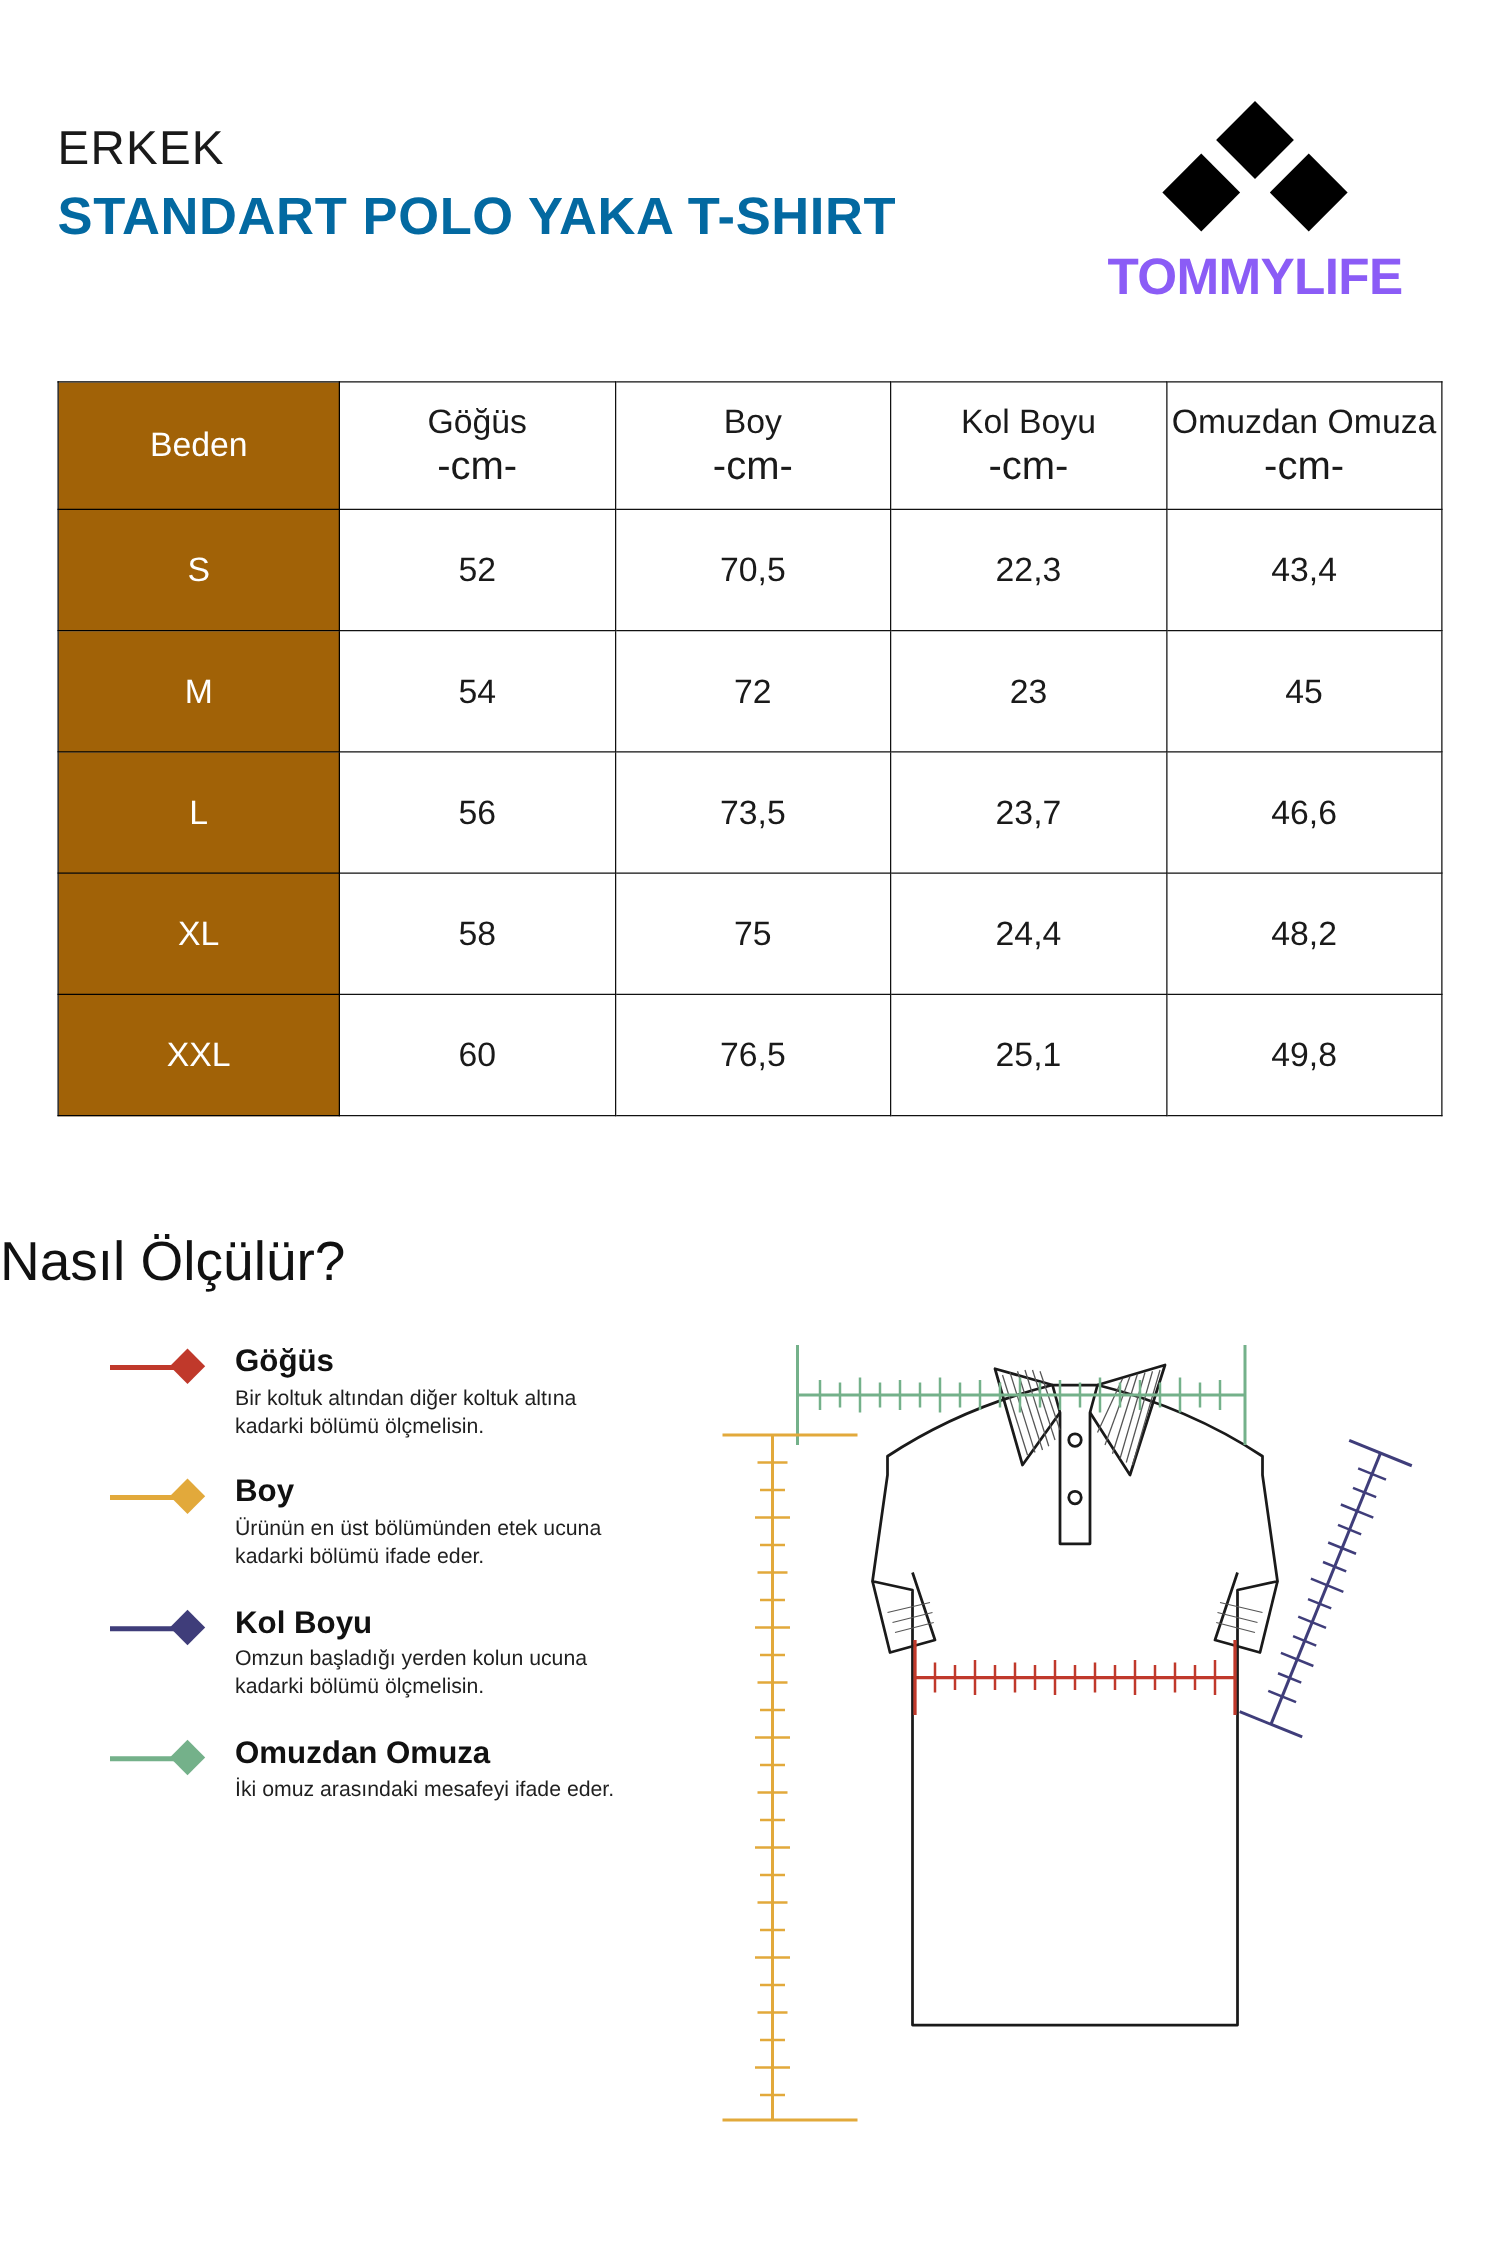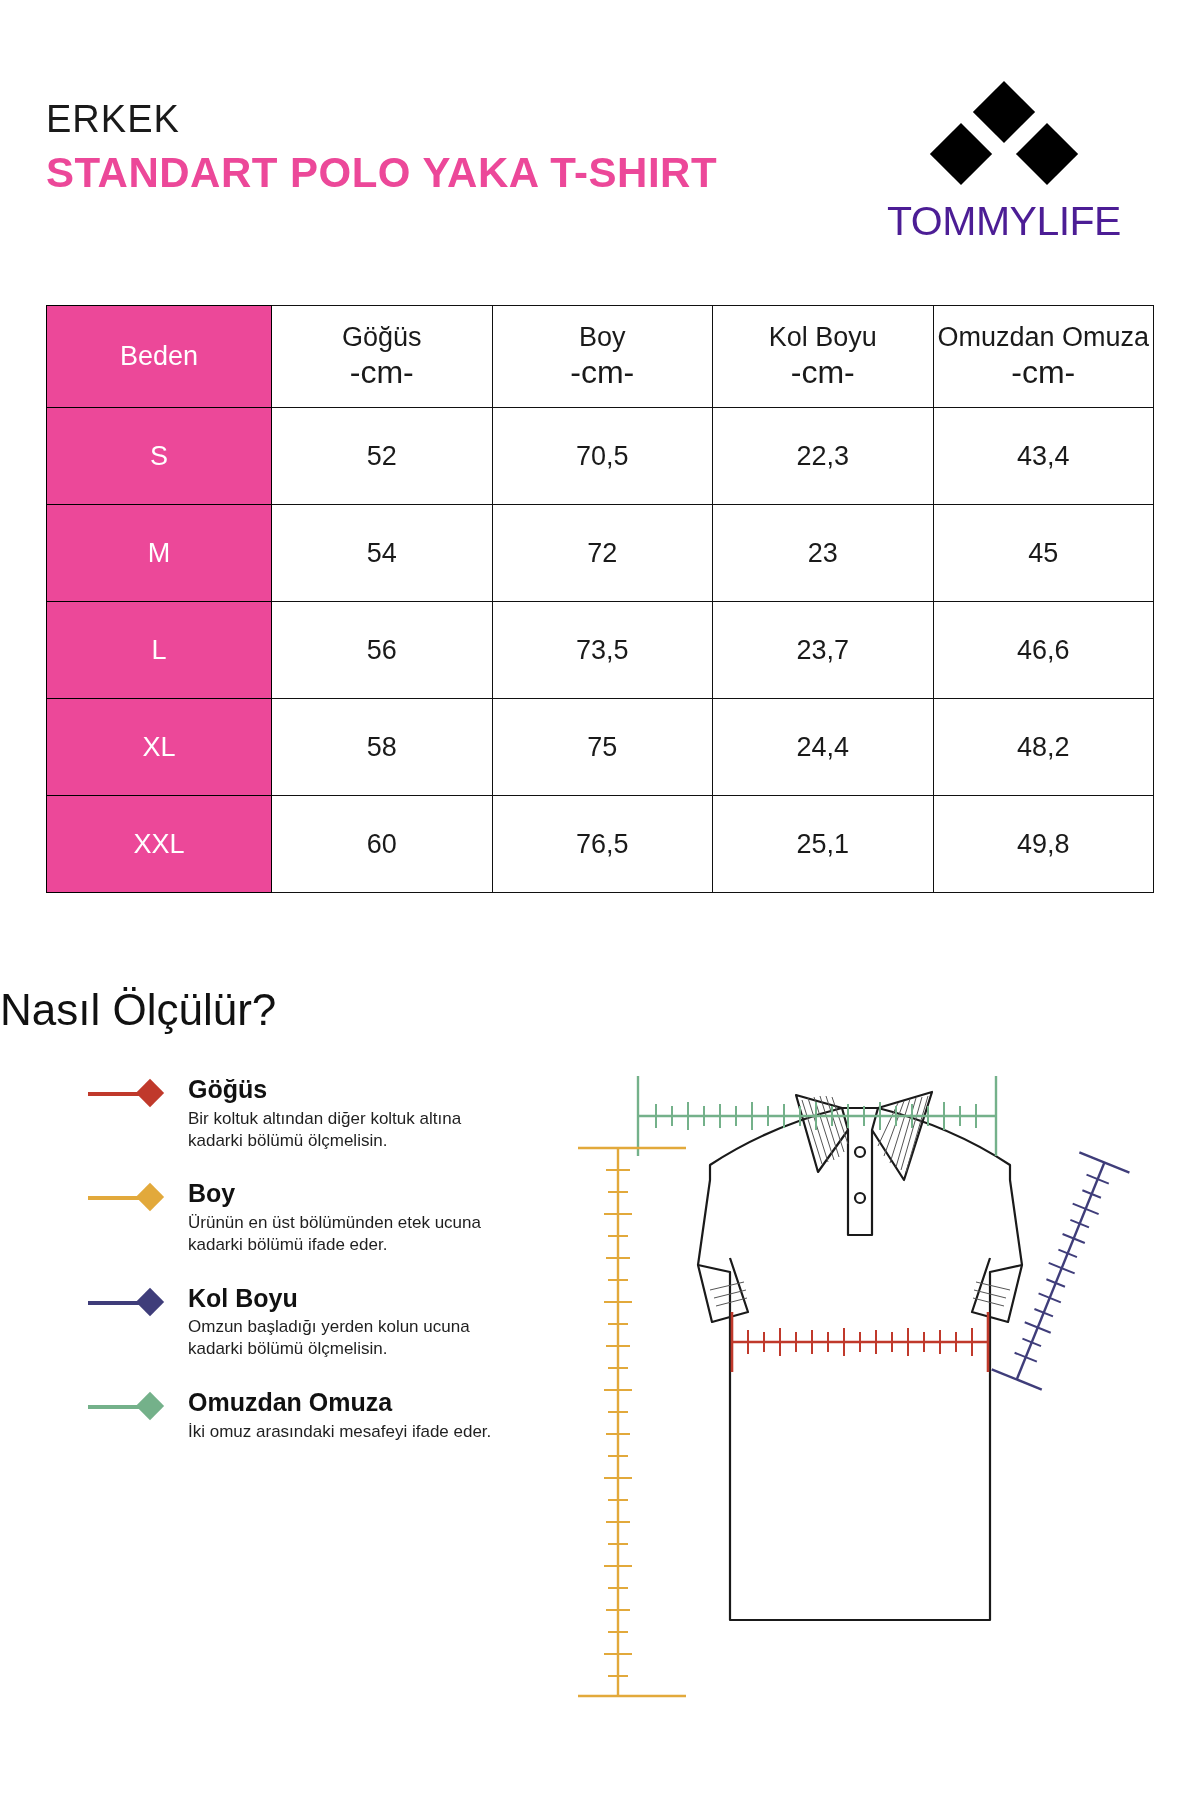--- a/index.html
+++ b/index.html
@@ -30,21 +30,21 @@
     font-weight: 400;
     color: #1a1a1a;
     line-height: 1;
     margin: 0 0 14px 0;
     font-family: "Liberation Sans", sans-serif;
   }
   .main-title {
     font-size: 42px;
     font-weight: 700;
     letter-spacing: 0.5px;
-    color: #ec4899;
+    color: #0369a1;
     line-height: 1;
     margin: 0;
     font-family: "Liberation Sans", sans-serif;
   }
 
   .brand {
     position: absolute;
     right: 0; top: -10px;
     width: 300px;
     text-align: center;
@@ -59,23 +59,23 @@
     position: absolute;
     width: 44px; height: 44px;
     background: #000;
     transform: rotate(45deg);
   }
   .dmd.d1 { left: 65px; top: 0px; }
   .dmd.d2 { left: 22px; top: 42px; }
   .dmd.d3 { left: 108px; top: 42px; }
   .brand-name {
     font-size: 41px;
-    font-weight: 400;
+    font-weight: 700;
     letter-spacing: -0.5px;
-    color: #4c1d95;
+    color: #8b5cf6;
     font-family: "Liberation Sans", sans-serif;
     margin-top: 20px;
   }
 
   
   .size-table {
     position: absolute;
     left: 46px; top: 305px;
     width: 1108px;
     border-collapse: collapse;
@@ -91,21 +91,21 @@
   }
   .size-table thead th {
     height: 102px;
     line-height: 1.22;
     vertical-align: middle;
   }
   .size-table .col-beden { width: 225px; }
   .size-table tbody td { height: 97px; vertical-align: middle; }
   .size-table .cell-size,
   .size-table thead th.col-beden {
-    background: #ec4899;
+    background: #a16207;
     color: #fff;
     border-color: #000;
   }
   .unit { font-size: 32px; display: block; }
 
   
   .how-title {
     position: absolute;
     left: 0; right: 0; top: 985px;
     font-size: 44px;

